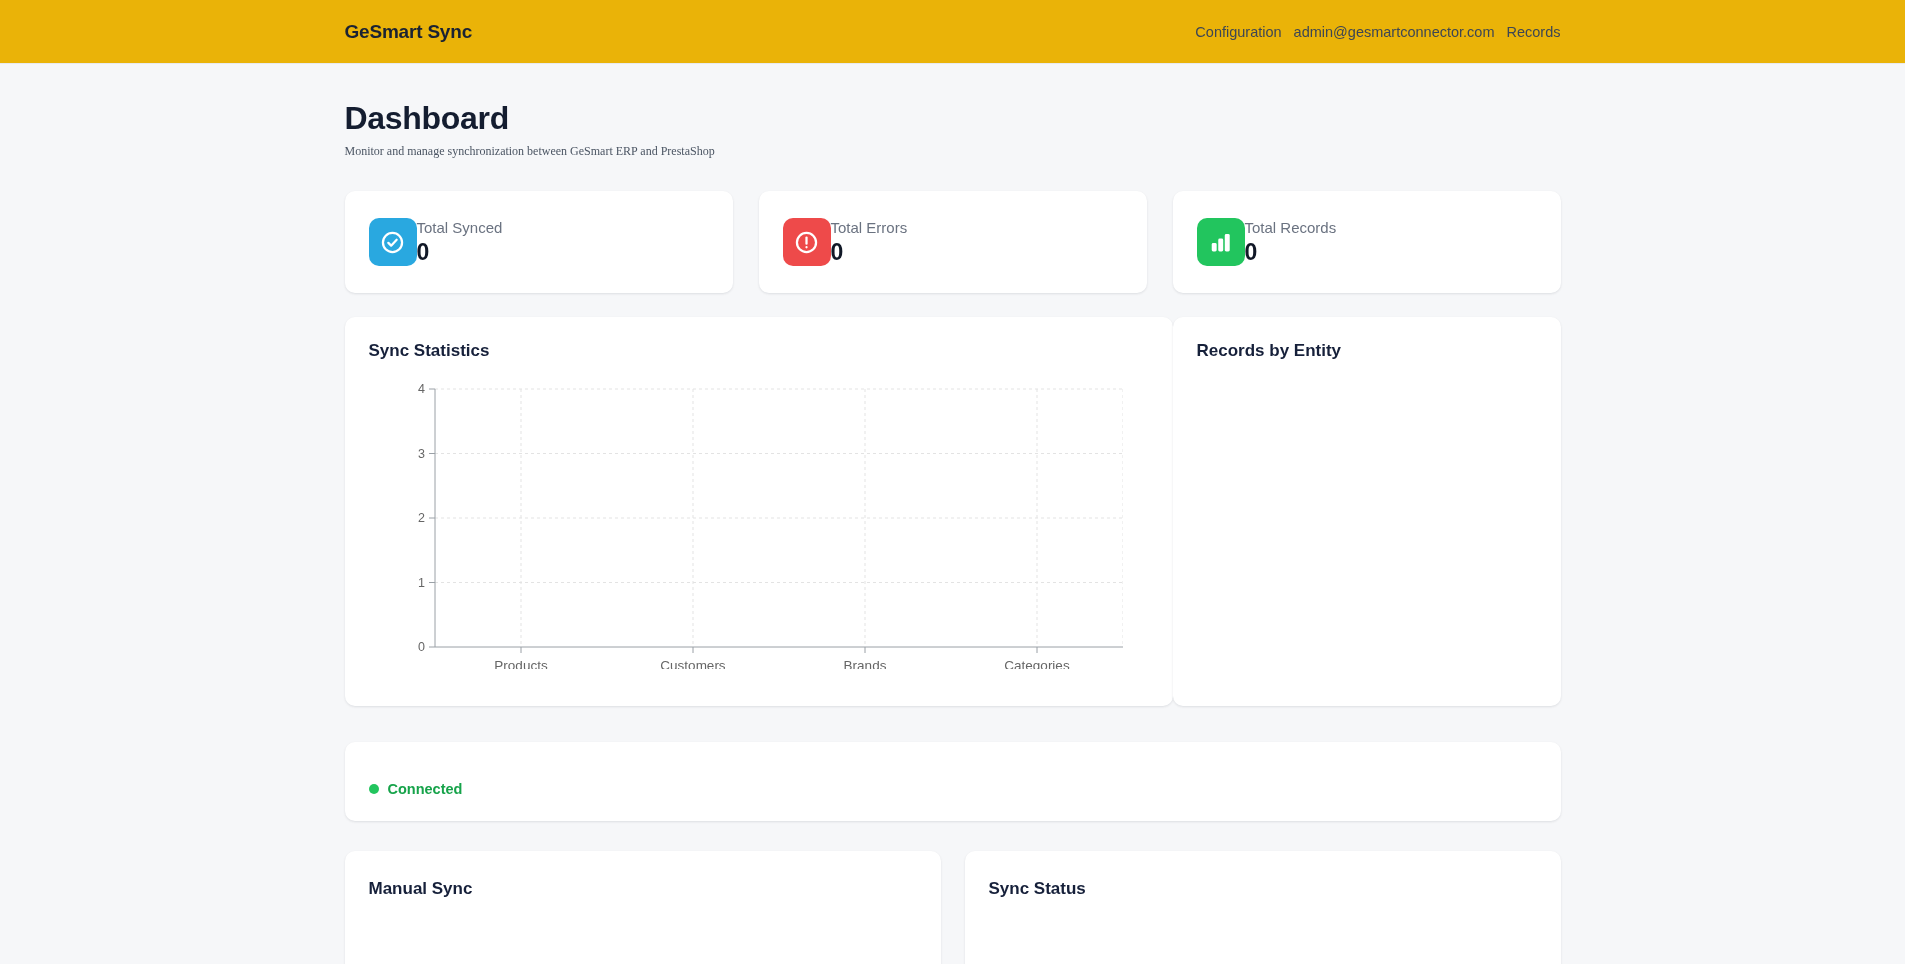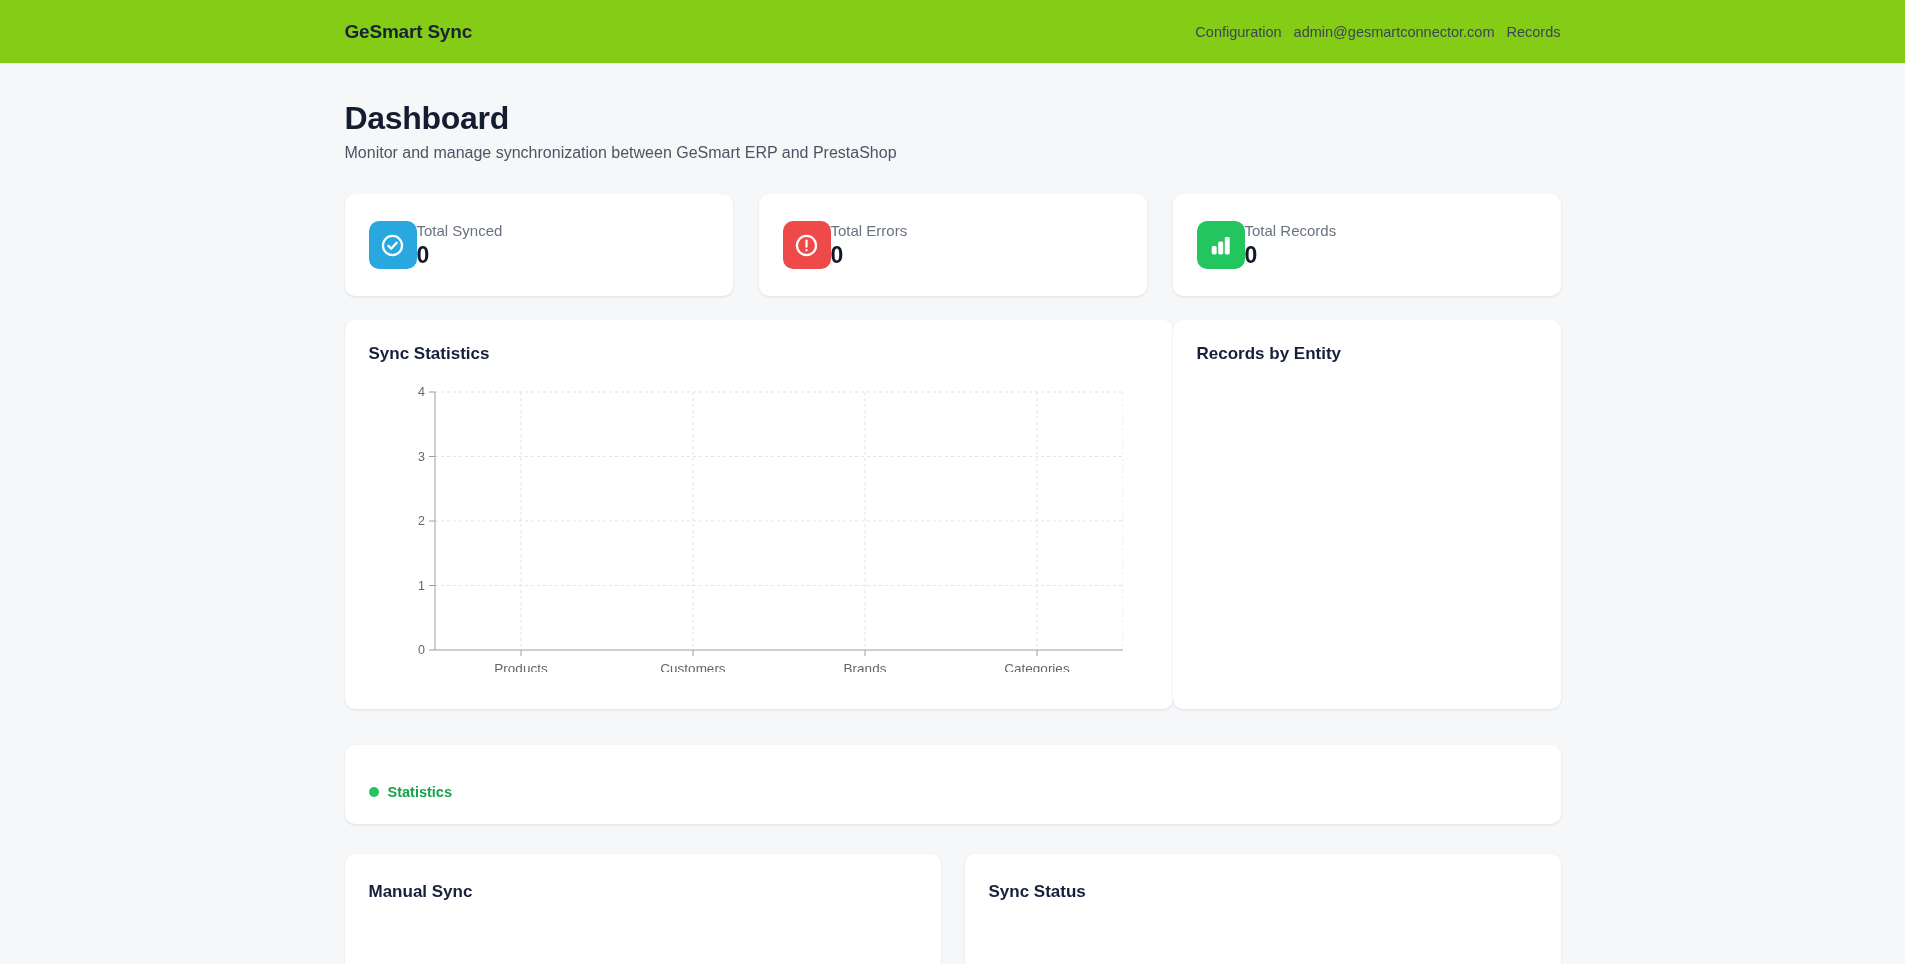--- a/index.html
+++ b/index.html
@@ -6,39 +6,39 @@
   html, body { width: 1905px; height: 964px; overflow: hidden; }
   body {
     font-family: "Liberation Sans", sans-serif;
     background: #f6f7f9;
     color: #1a2233;
   }
   .container { width: 1216px; margin: 0 auto; }
 
   
   .navbar {
-    background: #84cc16;
+    background: #eab308;
     border-bottom: 1px solid #e8eaee;
     height: 64px;
   }
   .navbar .container {
     height: 100%;
     display: flex;
     align-items: center;
     justify-content: space-between;
   }
   .brand { font-size: 19px; font-weight: 700; color: #1a2233; letter-spacing: -0.2px; }
   .nav-right { display: flex; align-items: center; gap: 12px; }
   .nav-link { font-size: 14.5px; color: #3d4654; text-decoration: none; cursor: pointer; }
   .nav-email { font-size: 14.5px; color: #3d4654; }
 
   
   .main { padding-top: 36px; }
   .page-title { font-size: 32px; font-weight: 700; color: #141d30; letter-spacing: -0.3px; }
-  .page-subtitle { font-size: 16px; color: #4b5563; margin-top: 7px; }
+  .page-subtitle { font-size: 12px; color: #4b5563; margin-top: 7px; font-family: Liberation Serif, serif; }
 
   
   .card {
     background: #ffffff;
     border-radius: 10px;
     box-shadow: 0 1px 3px rgba(16,24,40,0.07), 0 1px 2px rgba(16,24,40,0.04);
   }
 
   
   .stats-row {
@@ -195,21 +195,21 @@
 
     <div class="card chart-card">
       <div class="section-title">Records by Entity</div>
     </div>
 
   </section>
 
   <section class="card module-card">
     <div class="status-row">
       <span class="status-dot" style="background-color: rgb(34, 197, 94);"></span>
-      <span class="status-text" style="color: rgb(22, 163, 74);">Statistics</span>
+      <span class="status-text" style="color: rgb(22, 163, 74);">Connected</span>
     </div>
   </section>
 
   <section class="bottom-row">
     <div class="card bottom-card">
       <div class="section-title">Manual Sync</div>
     </div>
     <div class="card bottom-card">
       <div class="section-title">Sync Status</div>
     </div>

